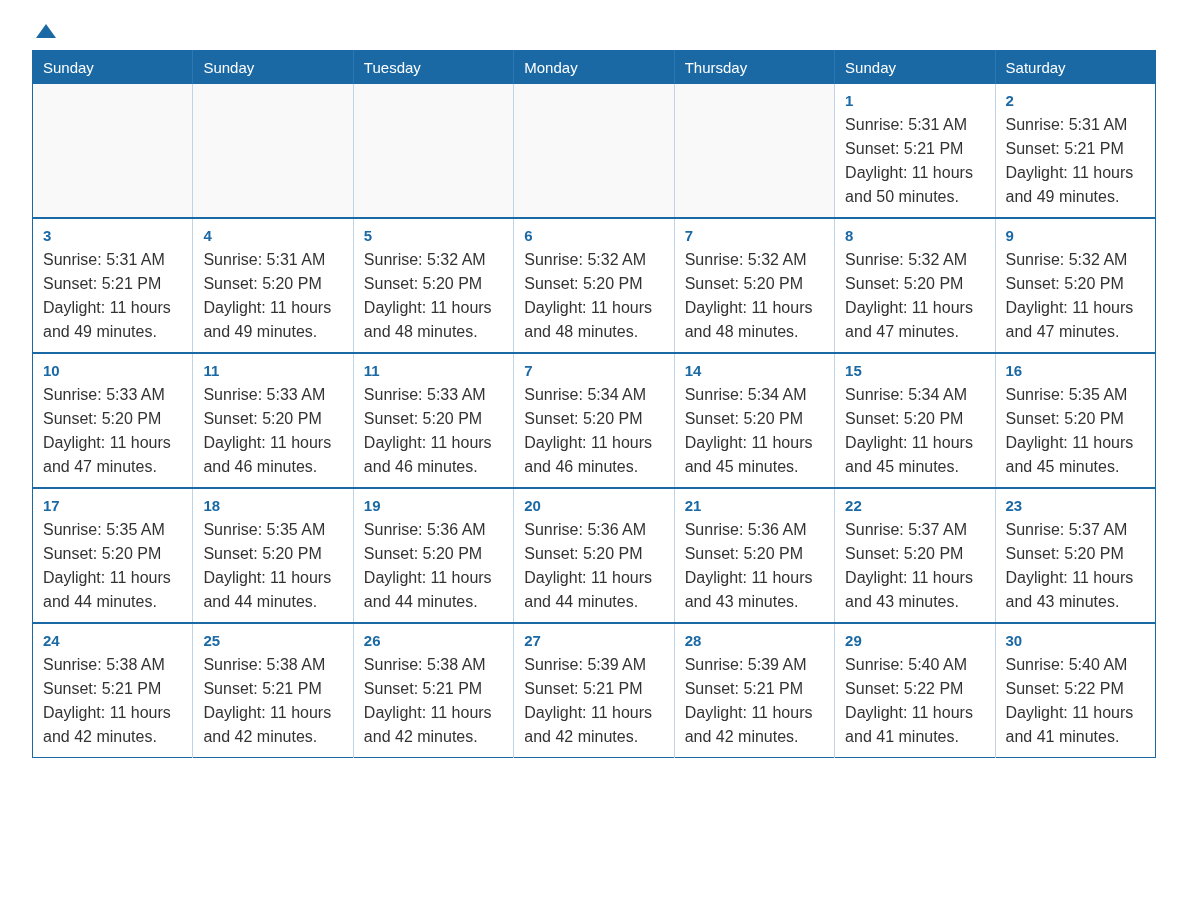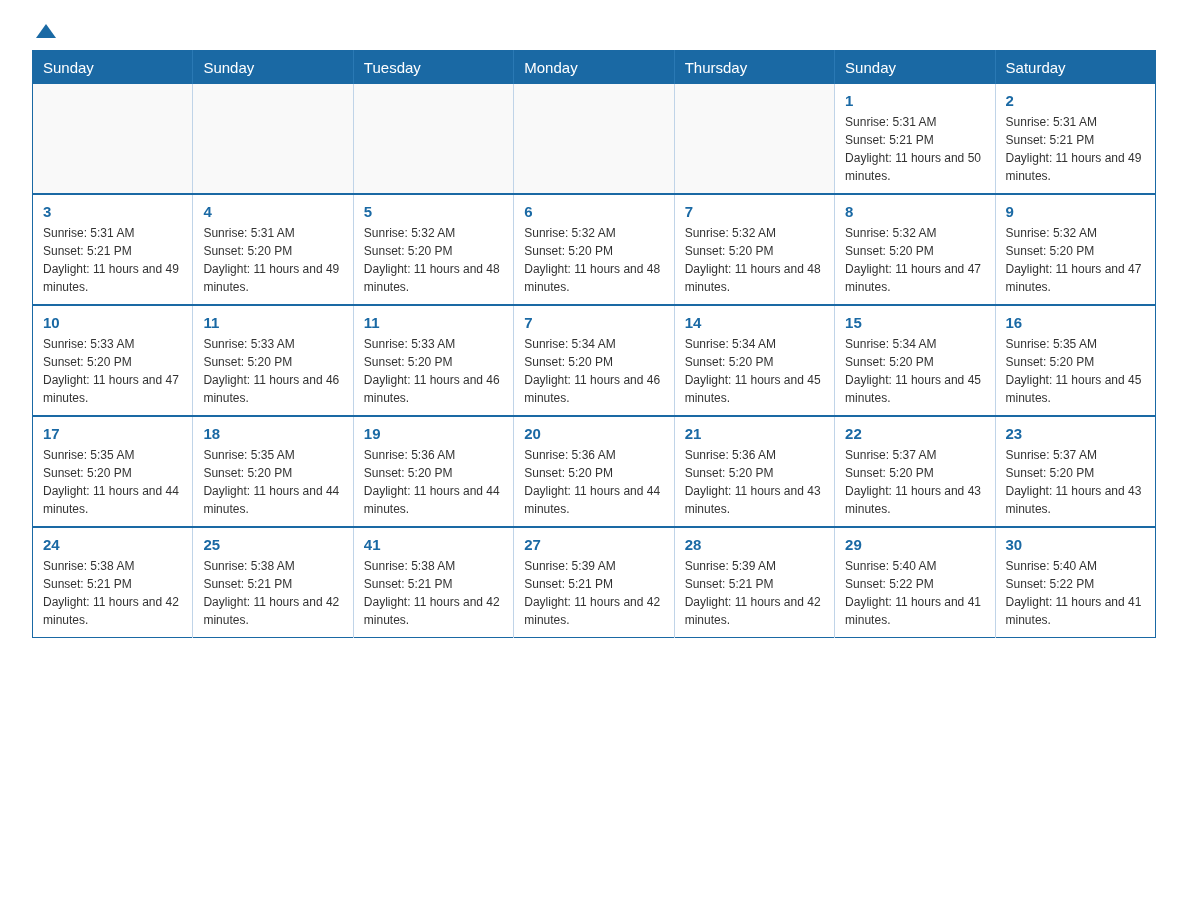--- a/index.html
+++ b/index.html
@@ -95,21 +95,21 @@
       border-bottom: none;
     }
     .day-number {
       font-size: 15px;
       color: #1a69a4;
       font-weight: bold;
       display: block;
       margin-bottom: 4px;
     }
     .day-info {
-      font-size: 12px;
+      font-size: 16px;
       color: #333;
       line-height: 1.5;
     }
     .empty-cell {
       background: #f9f9f9;
     }
   </style>
 </head>
 <body>
 
@@ -247,21 +247,21 @@
       <tr>
         <td>
           <span class="day-number">24</span>
           <div class="day-info">Sunrise: 5:38 AM<br>Sunset: 5:21 PM<br>Daylight: 11 hours and 42 minutes.</div>
         </td>
         <td>
           <span class="day-number">25</span>
           <div class="day-info">Sunrise: 5:38 AM<br>Sunset: 5:21 PM<br>Daylight: 11 hours and 42 minutes.</div>
         </td>
         <td>
-          <span class="day-number">41</span>
+          <span class="day-number">26</span>
           <div class="day-info">Sunrise: 5:38 AM<br>Sunset: 5:21 PM<br>Daylight: 11 hours and 42 minutes.</div>
         </td>
         <td>
           <span class="day-number">27</span>
           <div class="day-info">Sunrise: 5:39 AM<br>Sunset: 5:21 PM<br>Daylight: 11 hours and 42 minutes.</div>
         </td>
         <td>
           <span class="day-number">28</span>
           <div class="day-info">Sunrise: 5:39 AM<br>Sunset: 5:21 PM<br>Daylight: 11 hours and 42 minutes.</div>
         </td>

